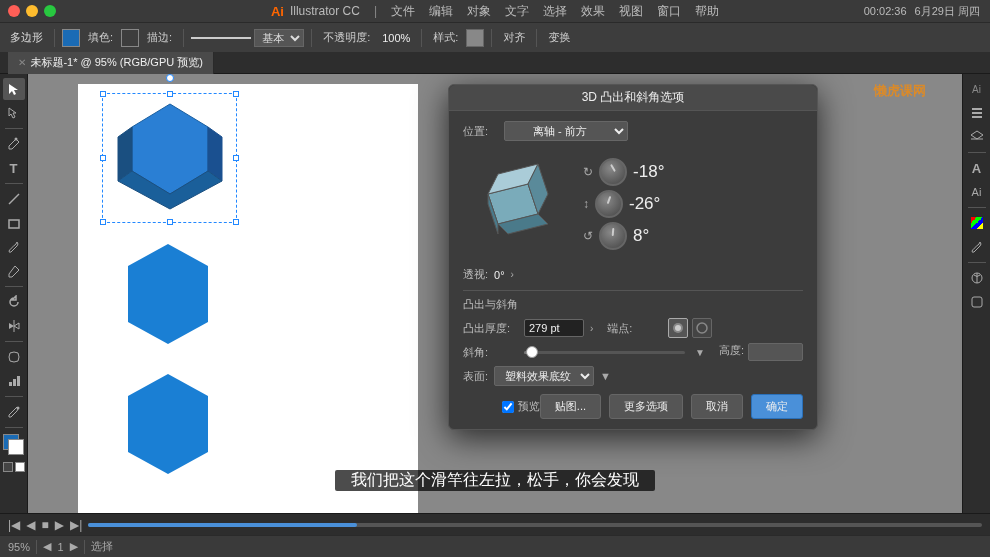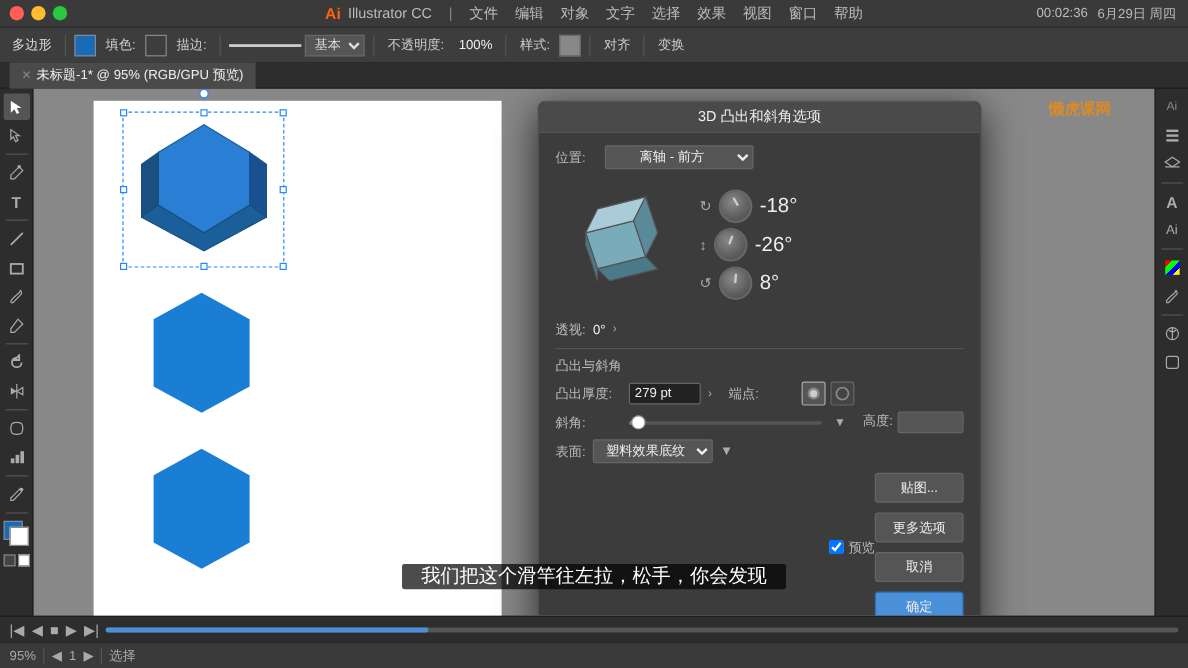--- a/index.html
+++ b/index.html
@@ -208,21 +208,21 @@
     }
     .height-label { color: #bbb; font-size: 11px; }
     .height-input { background: #555; color: #aaa; border: 1px solid #666; font-size: 11px; padding: 2px 4px; width: 50px; border-radius: 2px; }
 
     
     .surface-row { display: flex; align-items: center; gap: 6px; margin-bottom: 8px; margin-top: 4px; }
     .surface-label { color: #bbb; font-size: 11px; }
     .surface-select { background: #555; color: #eee; border: 1px solid #666; font-size: 11px; padding: 2px 6px; border-radius: 2px; }
 
     
-    .dialog-btns { display: flex; justify-content: flex-end; gap: 8px; margin-top: 8px; padding-top: 8px; border-top: 1px solid #555; flex-direction: column; }
+    .dialog-btns { display: flex; justify-content: flex-end; gap: 8px; margin-top: 8px; padding-top: 8px; border-top: 1px solid #555; }
     .dlg-btn {
       background: #555; color: #eee; border: 1px solid #666;
       font-size: 11px; padding: 4px 14px; border-radius: 3px; cursor: pointer;
     }
     .dlg-btn.primary { background: #4a90d9; border-color: #2a70b9; }
     .checkbox-row { display: flex; align-items: center; gap: 4px; }
     .checkbox-row input[type=checkbox] { width: 12px; height: 12px; }
     .checkbox-label { color: #bbb; font-size: 11px; }
 
     .bottom-bar {

